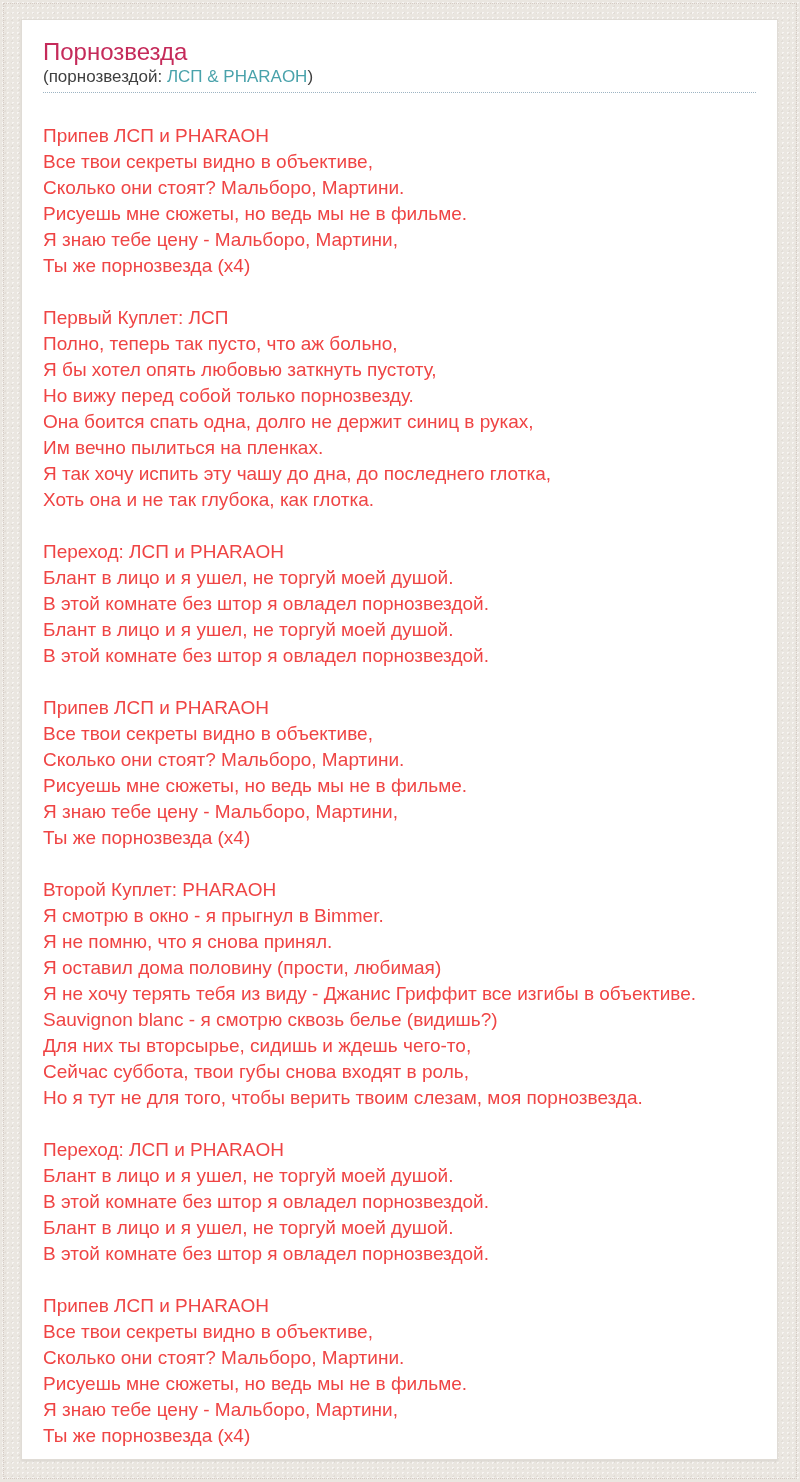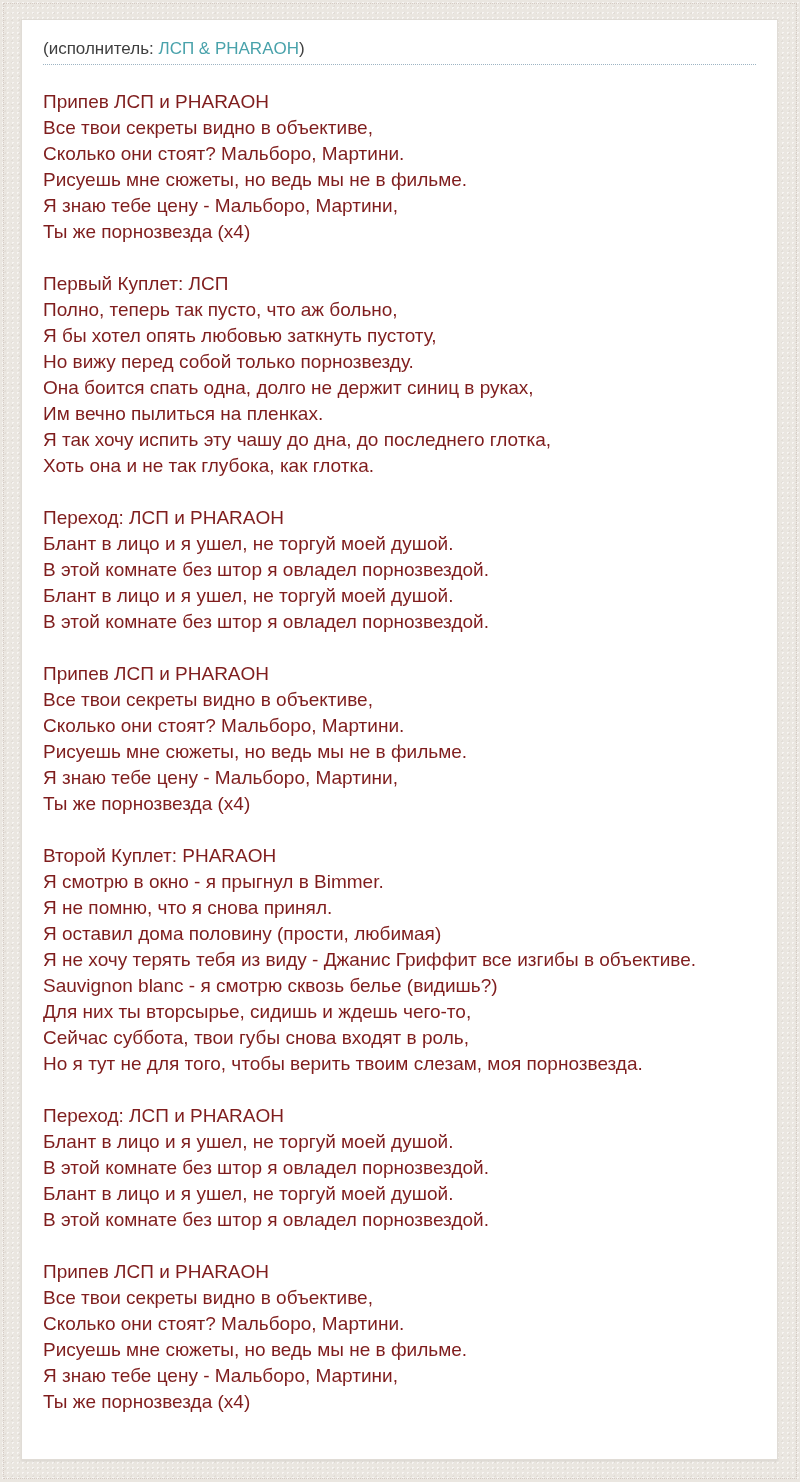--- a/index.html
+++ b/index.html
@@ -52,37 +52,38 @@
     padding-bottom: 6px;
     border-bottom: 1px dotted #9db4c3;
   }
   .artist-link {
     color: #49a2ab;
     text-decoration: none;
     cursor: pointer;
     margin-top: 22px;
   }
   .lyrics {
-    margin-top: 24px;
+    margin-top: 30px;
     font-size: 19px;
     line-height: 26px;
-    color: #7f1d1d;
+    color: #ef4444;
   }
   .stanza {
     margin: 0 0 26px 0;
   }
 </style>
 </head>
 <body>
 
 <div class="page-border"></div>
 
 <div class="card">
+  <h1 class="title">Порнозвезда</h1>
 
-  <div class="subtitle"><span>(исполнитель: </span><a class="artist-link" href="#">ЛСП &amp; PHARAOH</a><span>)</span></div>
+  <div class="subtitle"><span>(порнозвездой: </span><a class="artist-link" href="#">ЛСП &amp; PHARAOH</a><span>)</span></div>
 
   <div class="lyrics" id="lyrics">
       <p class="stanza"><span>Припев ЛСП и PHARAOH</span><br><span>Все твои секреты видно в объективе,</span><br><span>Сколько они стоят? Мальборо, Мартини.</span><br><span>Рисуешь мне сюжеты, но ведь мы не в фильме.</span><br><span>Я знаю тебе цену - Мальборо, Мартини,</span><br><span>Ты же порнозвезда (x4)</span></p>
       <p class="stanza"><span>Первый Куплет: ЛСП</span><br><span>Полно, теперь так пусто, что аж больно,</span><br><span>Я бы хотел опять любовью заткнуть пустоту,</span><br><span>Но вижу перед собой только порнозвезду.</span><br><span>Она боится спать одна, долго не держит синиц в руках,</span><br><span>Им вечно пылиться на пленках.</span><br><span>Я так хочу испить эту чашу до дна, до последнего глотка,</span><br><span>Хоть она и не так глубока, как глотка.</span></p>
       <p class="stanza"><span>Переход: ЛСП и PHARAOH</span><br><span>Блант в лицо и я ушел, не торгуй моей душой.</span><br><span>В этой комнате без штор я овладел порнозвездой.</span><br><span>Блант в лицо и я ушел, не торгуй моей душой.</span><br><span>В этой комнате без штор я овладел порнозвездой.</span></p>
       <p class="stanza"><span>Припев ЛСП и PHARAOH</span><br><span>Все твои секреты видно в объективе,</span><br><span>Сколько они стоят? Мальборо, Мартини.</span><br><span>Рисуешь мне сюжеты, но ведь мы не в фильме.</span><br><span>Я знаю тебе цену - Мальборо, Мартини,</span><br><span>Ты же порнозвезда (x4)</span></p>
       <p class="stanza"><span>Второй Куплет: PHARAOH</span><br><span>Я смотрю в окно - я прыгнул в Bimmer.</span><br><span>Я не помню, что я снова принял.</span><br><span>Я оставил дома половину (прости, любимая)</span><br><span>Я не хочу терять тебя из виду - Джанис Гриффит все изгибы в объективе.</span><br><span>Sauvignon blanc - я смотрю сквозь белье (видишь?)</span><br><span>Для них ты вторсырье, сидишь и ждешь чего-то,</span><br><span>Сейчас суббота, твои губы снова входят в роль,</span><br><span>Но я тут не для того, чтобы верить твоим слезам, моя порнозвезда.</span></p>
       <p class="stanza"><span>Переход: ЛСП и PHARAOH</span><br><span>Блант в лицо и я ушел, не торгуй моей душой.</span><br><span>В этой комнате без штор я овладел порнозвездой.</span><br><span>Блант в лицо и я ушел, не торгуй моей душой.</span><br><span>В этой комнате без штор я овладел порнозвездой.</span></p>
       <p class="stanza"><span>Припев ЛСП и PHARAOH</span><br><span>Все твои секреты видно в объективе,</span><br><span>Сколько они стоят? Мальборо, Мартини.</span><br><span>Рисуешь мне сюжеты, но ведь мы не в фильме.</span><br><span>Я знаю тебе цену - Мальборо, Мартини,</span><br><span>Ты же порнозвезда (x4)</span></p>
     </div>

